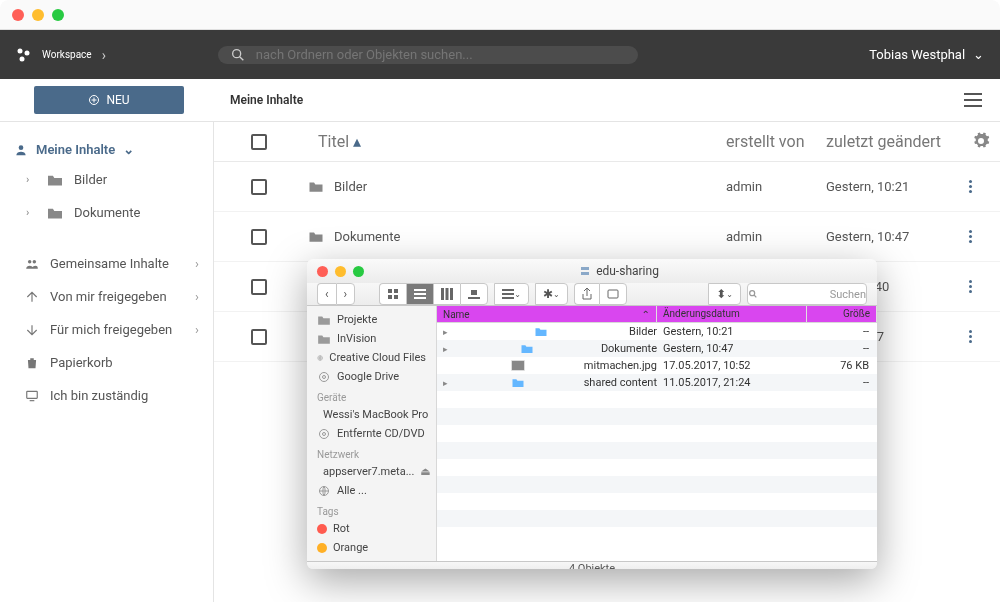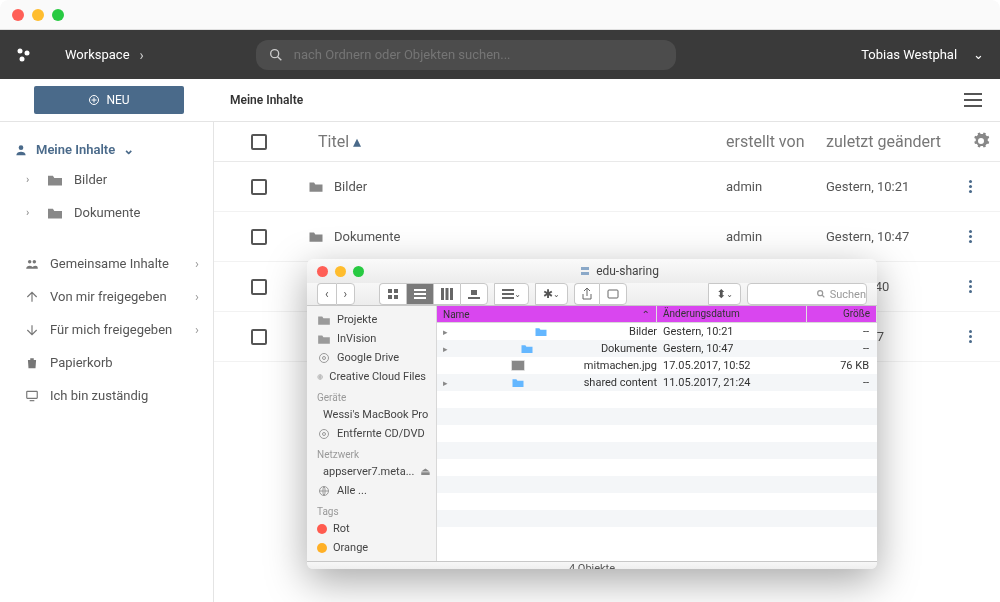--- a/index.html
+++ b/index.html
@@ -8,26 +8,26 @@
 
 .mac-chrome { height: 30px; background: #fafafa; display: flex; align-items: center; padding: 0 12px; gap: 8px; border-radius: 8px 8px 0 0; border-bottom: 1px solid #e0e0e0; }
 .mac-dot { width: 12px; height: 12px; border-radius: 50%; }
 .mac-red { background: #ff5f57; }
 .mac-yellow { background: #ffbd2e; }
 .mac-green { background: #28ca42; }
 
 
 .topbar { height: 49px; background: #3a3a3a; display: flex; align-items: center; padding: 0 16px; color: #fff; }
 .topbar .logo { width: 16px; height: 16px; margin-right: 10px; }
-.topbar .workspace { font-size: 13px; margin-right: 4px; margin-left: 23px; }
+.topbar .workspace { font-size: 10px; margin-right: 4px; }
 .topbar .chev { margin-left: 6px; font-size: 14px; color: #ccc; }
-.search-wrap { margin-left: 112px; width: 420px; height: 30px; background: #4c4c4c; border-radius: 12px; display: flex; align-items: center; padding: 0 12px; }
+.search-wrap { margin-left: 112px; width: 420px; height: 18px; background: #4c4c4c; border-radius: 12px; display: flex; align-items: center; padding: 0 12px; }
 .search-wrap input { flex: 1; background: transparent; border: none; color: #ccc; font-size: 13px; outline: none; }
 .search-wrap .sicon { margin-right: 10px; color: #ccc; }
-.topbar .user { margin-left: auto; font-size: 13px; display: flex; align-items: flex-start; gap: 16px; }
+.topbar .user { margin-left: auto; font-size: 13px; display: flex; align-items: flex-start; gap: 8px; }
 
 
 .toolbar { height: 43px; background: #fff; border-bottom: 1px solid #e4e4e4; display: flex; align-items: center; }
 .neu-btn { margin-left: 34px; width: 150px; height: 28px; background: #4a6a8a; color: #fff; border: none; border-radius: 2px; font-size: 12px; display: flex; align-items: center; justify-content: center; gap: 6px; cursor: pointer; }
 .toolbar .title { margin-left: 46px; font-size: 12px; font-weight: 600; color: #333; }
 .toolbar .listicon { margin-left: auto; margin-right: 18px; color: #555; }
 
 
 .main { display: flex; height: calc(100% - 122px); }
 .sidebar { width: 214px; border-right: 1px solid #e4e4e4; padding-top: 14px; }
@@ -63,21 +63,21 @@
 .finder-chrome { height: 24px; display: flex; align-items: center; padding: 12px 10px; gap: 7px; background: linear-gradient(#fafafa,#ececec); }
 .finder-chrome .mac-dot { width: 11px; height: 11px; }
 .finder-chrome .ftitle { margin: 0 auto; display: flex; align-items: center; gap: 5px; color: #444; font-size: 12px; }
 .finder-tb { height: 34px; background: linear-gradient(#f7f7f7,#ececec); border-bottom: 1px solid #c8c8c8; display: flex; align-items: center; padding: 0 10px; gap: 6px; }
 .ftb-btn { height: 22px; background: #fff; border: 1px solid #c8c8c8; border-radius: 4px; display: flex; align-items: center; justify-content: center; padding: 0 7px; color: #555; font-size: 12px; }
 .ftb-seg { display: flex; }
 .ftb-seg .ftb-btn { border-radius: 0; border-right: none; }
 .ftb-seg .ftb-btn:first-child { border-radius: 4px 0 0 4px; }
 .ftb-seg .ftb-btn:last-child { border-radius: 0 4px 4px 0; border-right: 1px solid #c8c8c8; }
 .ftb-btn.active { background: #7a7a7a; color: #fff; }
-.finder-tb .fsearch { margin-left: auto; height: 22px; width: 120px; background: #fff; border: 1px solid #c8c8c8; border-radius: 4px; display:flex; align-items:center; justify-content:flex-end; gap:4px; color:#999; }
+.finder-tb .fsearch { margin-left: auto; height: 22px; width: 120px; background: #fff; border: 1px solid #c8c8c8; border-radius: 4px; display:flex; align-items:center; justify-content:space-between; gap:4px; color:#999; }
 
 .finder-body { flex: 1; display: flex; background: #fff; }
 .finder-side { width: 130px; background: #f4f4f4; border-right: 1px solid #d8d8d8; padding: 4px 0; overflow: hidden; }
 .fs-group { color: #999; font-size: 10px; padding: 6px 10px 2px; }
 .fs-item { display: flex; align-items: center; gap: 6px; padding: 3px 10px; color: #444; font-size: 11px; cursor: pointer; white-space: nowrap; overflow: hidden; }
 .fs-item .fico2 { width: 14px; height: 12px; display: inline-block; }
 .tag-dot { width: 10px; height: 10px; border-radius: 50%; }
 
 .finder-list { flex: 1; display: flex; flex-direction: column; }
 .fl-hdr { display: flex; height: 17px; background: #d946ef; border-bottom: 1px solid #d8d8d8; font-size: 10px; color: #333; }
@@ -408,30 +408,30 @@
           </div>
           <div class="fs-item">
             <svg class="fico2" viewBox="0 0 24 20" fill="#9a9a9a">
               <path d="M2 4h7l2 3h11v11H2z"></path>
             </svg>
             <span>InVision</span>
           </div>
           <div class="fs-item">
             <svg class="fico2" viewBox="0 0 24 24" fill="none" stroke="#9a9a9a" stroke-width="2">
               <circle cx="12" cy="12" r="9"></circle>
-              <circle cx="12" cy="12" r="3"></circle>
-            </svg>
-            <span>Google Drive</span>
+              <path d="M3 12h18M12 3c3 3 3 15 0 18M12 3c-3 3-3 15 0 18"></path>
+            </svg>
+            <span>Creative Cloud Files</span>
           </div>
           <div class="fs-item">
             <svg class="fico2" viewBox="0 0 24 24" fill="none" stroke="#9a9a9a" stroke-width="2">
               <circle cx="12" cy="12" r="9"></circle>
-              <path d="M3 12h18M12 3c3 3 3 15 0 18M12 3c-3 3-3 15 0 18"></path>
-            </svg>
-            <span>Creative Cloud Files</span>
+              <circle cx="12" cy="12" r="3"></circle>
+            </svg>
+            <span>Google Drive</span>
           </div>
         </div>
       <div class="fs-group">Geräte</div>
       <div id="fs-dev">
           <div class="fs-item">
             <svg class="fico2" viewBox="0 0 24 24" fill="none" stroke="#9a9a9a" stroke-width="2">
               <rect x="4" y="5" width="16" height="11"></rect>
               <line x1="2" y1="19" x2="22" y2="19"></line>
             </svg>
             <span>Wessi's MacBook Pro</span>

